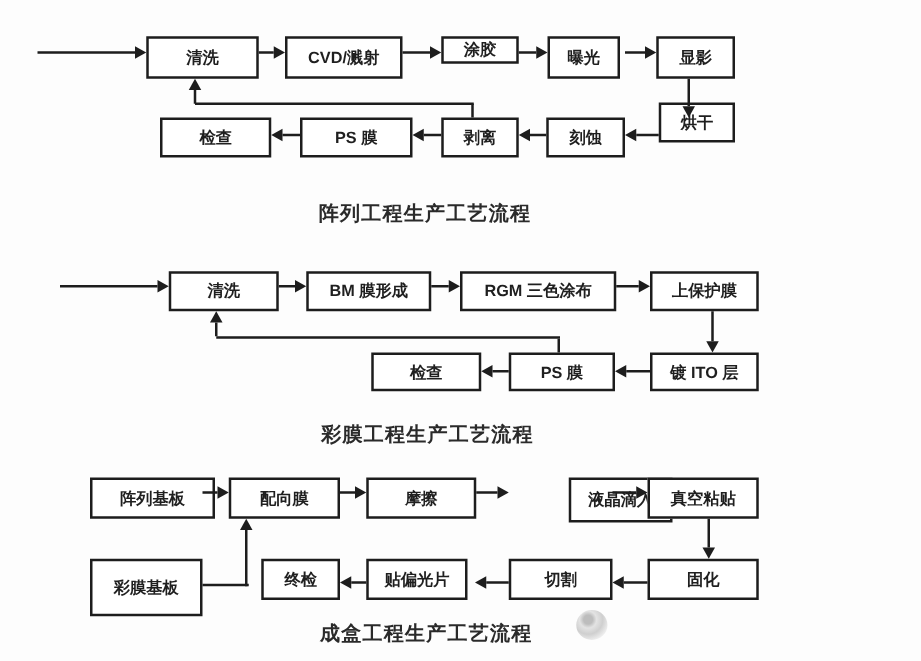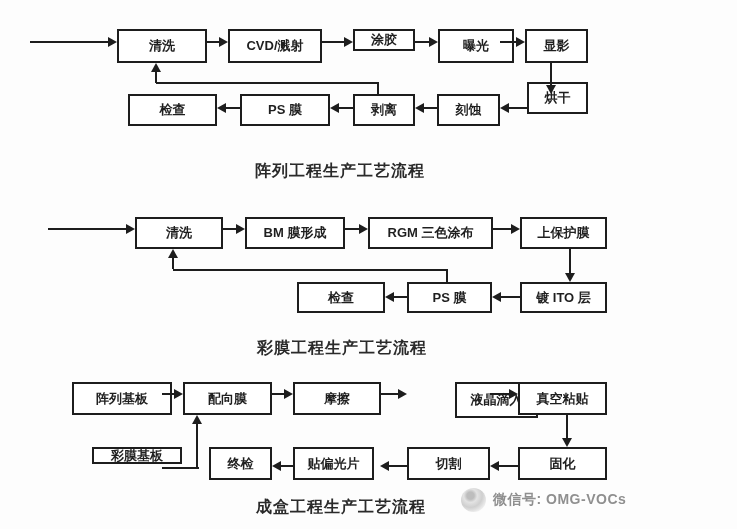--- a/index.html
+++ b/index.html
@@ -35,21 +35,21 @@
 </head>
 <body>
 
 <div class="canvas">
 
   <section>
 
     <div class="node" style="left:117px;top:29px;width:90px;height:34px;">清洗</div>
     <div class="node" style="left:228px;top:29px;width:94px;height:34px;">CVD/溅射</div>
     <div class="node" style="left:353px;top:29px;width:62px;height:22px;">涂胶</div>
-    <div class="node" style="left:438px;top:29px;width:76px;height:34px;">曝光</div>
+    <div class="node" style="left:438px;top:29px;width:58px;height:34px;">曝光</div>
     <div class="node" style="left:525px;top:29px;width:63px;height:34px;">显影</div>
 
     <div class="node" style="left:128px;top:94px;width:89px;height:32px;">检查</div>
     <div class="node" style="left:240px;top:94px;width:90px;height:32px;">PS 膜</div>
     <div class="node" style="left:353px;top:94px;width:62px;height:32px;font-family:Liberation Serif, serif;">剥离</div>
     <div class="node" style="left:437px;top:94px;width:63px;height:32px;">刻蚀</div>
     <div class="node" style="left:527px;top:82px;width:61px;height:32px;">烘干</div>
 
     <div class="hl" style="left:30px;top:41px;width:78px;"></div>
     <div class="ar" style="left:108px;top:37px;"></div>
@@ -115,21 +115,21 @@
   </section>
 
   <section>
 
     <div class="node" style="left:72px;top:382px;width:100px;height:33px;">阵列基板</div>
     <div class="node" style="left:183px;top:382px;width:89px;height:33px;">配向膜</div>
     <div class="node" style="left:293px;top:382px;width:88px;height:33px;">摩擦</div>
     <div class="node" style="left:407px;top:382px;width:83px;height:36px;margin-left:48px;">液晶滴入</div>
     <div class="node" style="left:518px;top:382px;width:89px;height:33px;">真空粘贴</div>
 
-    <div class="node" style="left:72px;top:447px;width:90px;height:17px;margin-left:20px;">彩膜基板</div>
+    <div class="node" style="left:72px;top:447px;width:90px;height:46px;">彩膜基板</div>
     <div class="node" style="left:209px;top:447px;width:63px;height:33px;">终检</div>
     <div class="node" style="left:293px;top:447px;width:81px;height:33px;">贴偏光片</div>
     <div class="node" style="left:407px;top:447px;width:83px;height:33px;">切割</div>
     <div class="node" style="left:518px;top:447px;width:89px;height:33px;">固化</div>
 
     <div class="hl" style="left:162px;top:393px;width:12px;"></div>
     <div class="ar" style="left:174px;top:389px;"></div>
     <div class="hl" style="left:272px;top:393px;width:12px;"></div>
     <div class="ar" style="left:284px;top:389px;"></div>
     <div class="hl" style="left:381px;top:393px;width:17px;"></div>
@@ -147,16 +147,15 @@
 
     <div class="hl" style="left:162px;top:467px;width:37px;"></div>
     <div class="vl" style="left:196px;top:424px;height:45px;"></div>
     <div class="au" style="left:192px;top:415px;"></div>
 
     <div class="chart-title" style="left:191px;top:497px;">成盒工程生产工艺流程</div>
   </section>
 
   <div class="watermark">
     <div class="wm-icon"></div>
-    <div class="wm-text">微信号: OMG-VOCs</div>
   </div>
 
 </div>
 
 </body></html>

